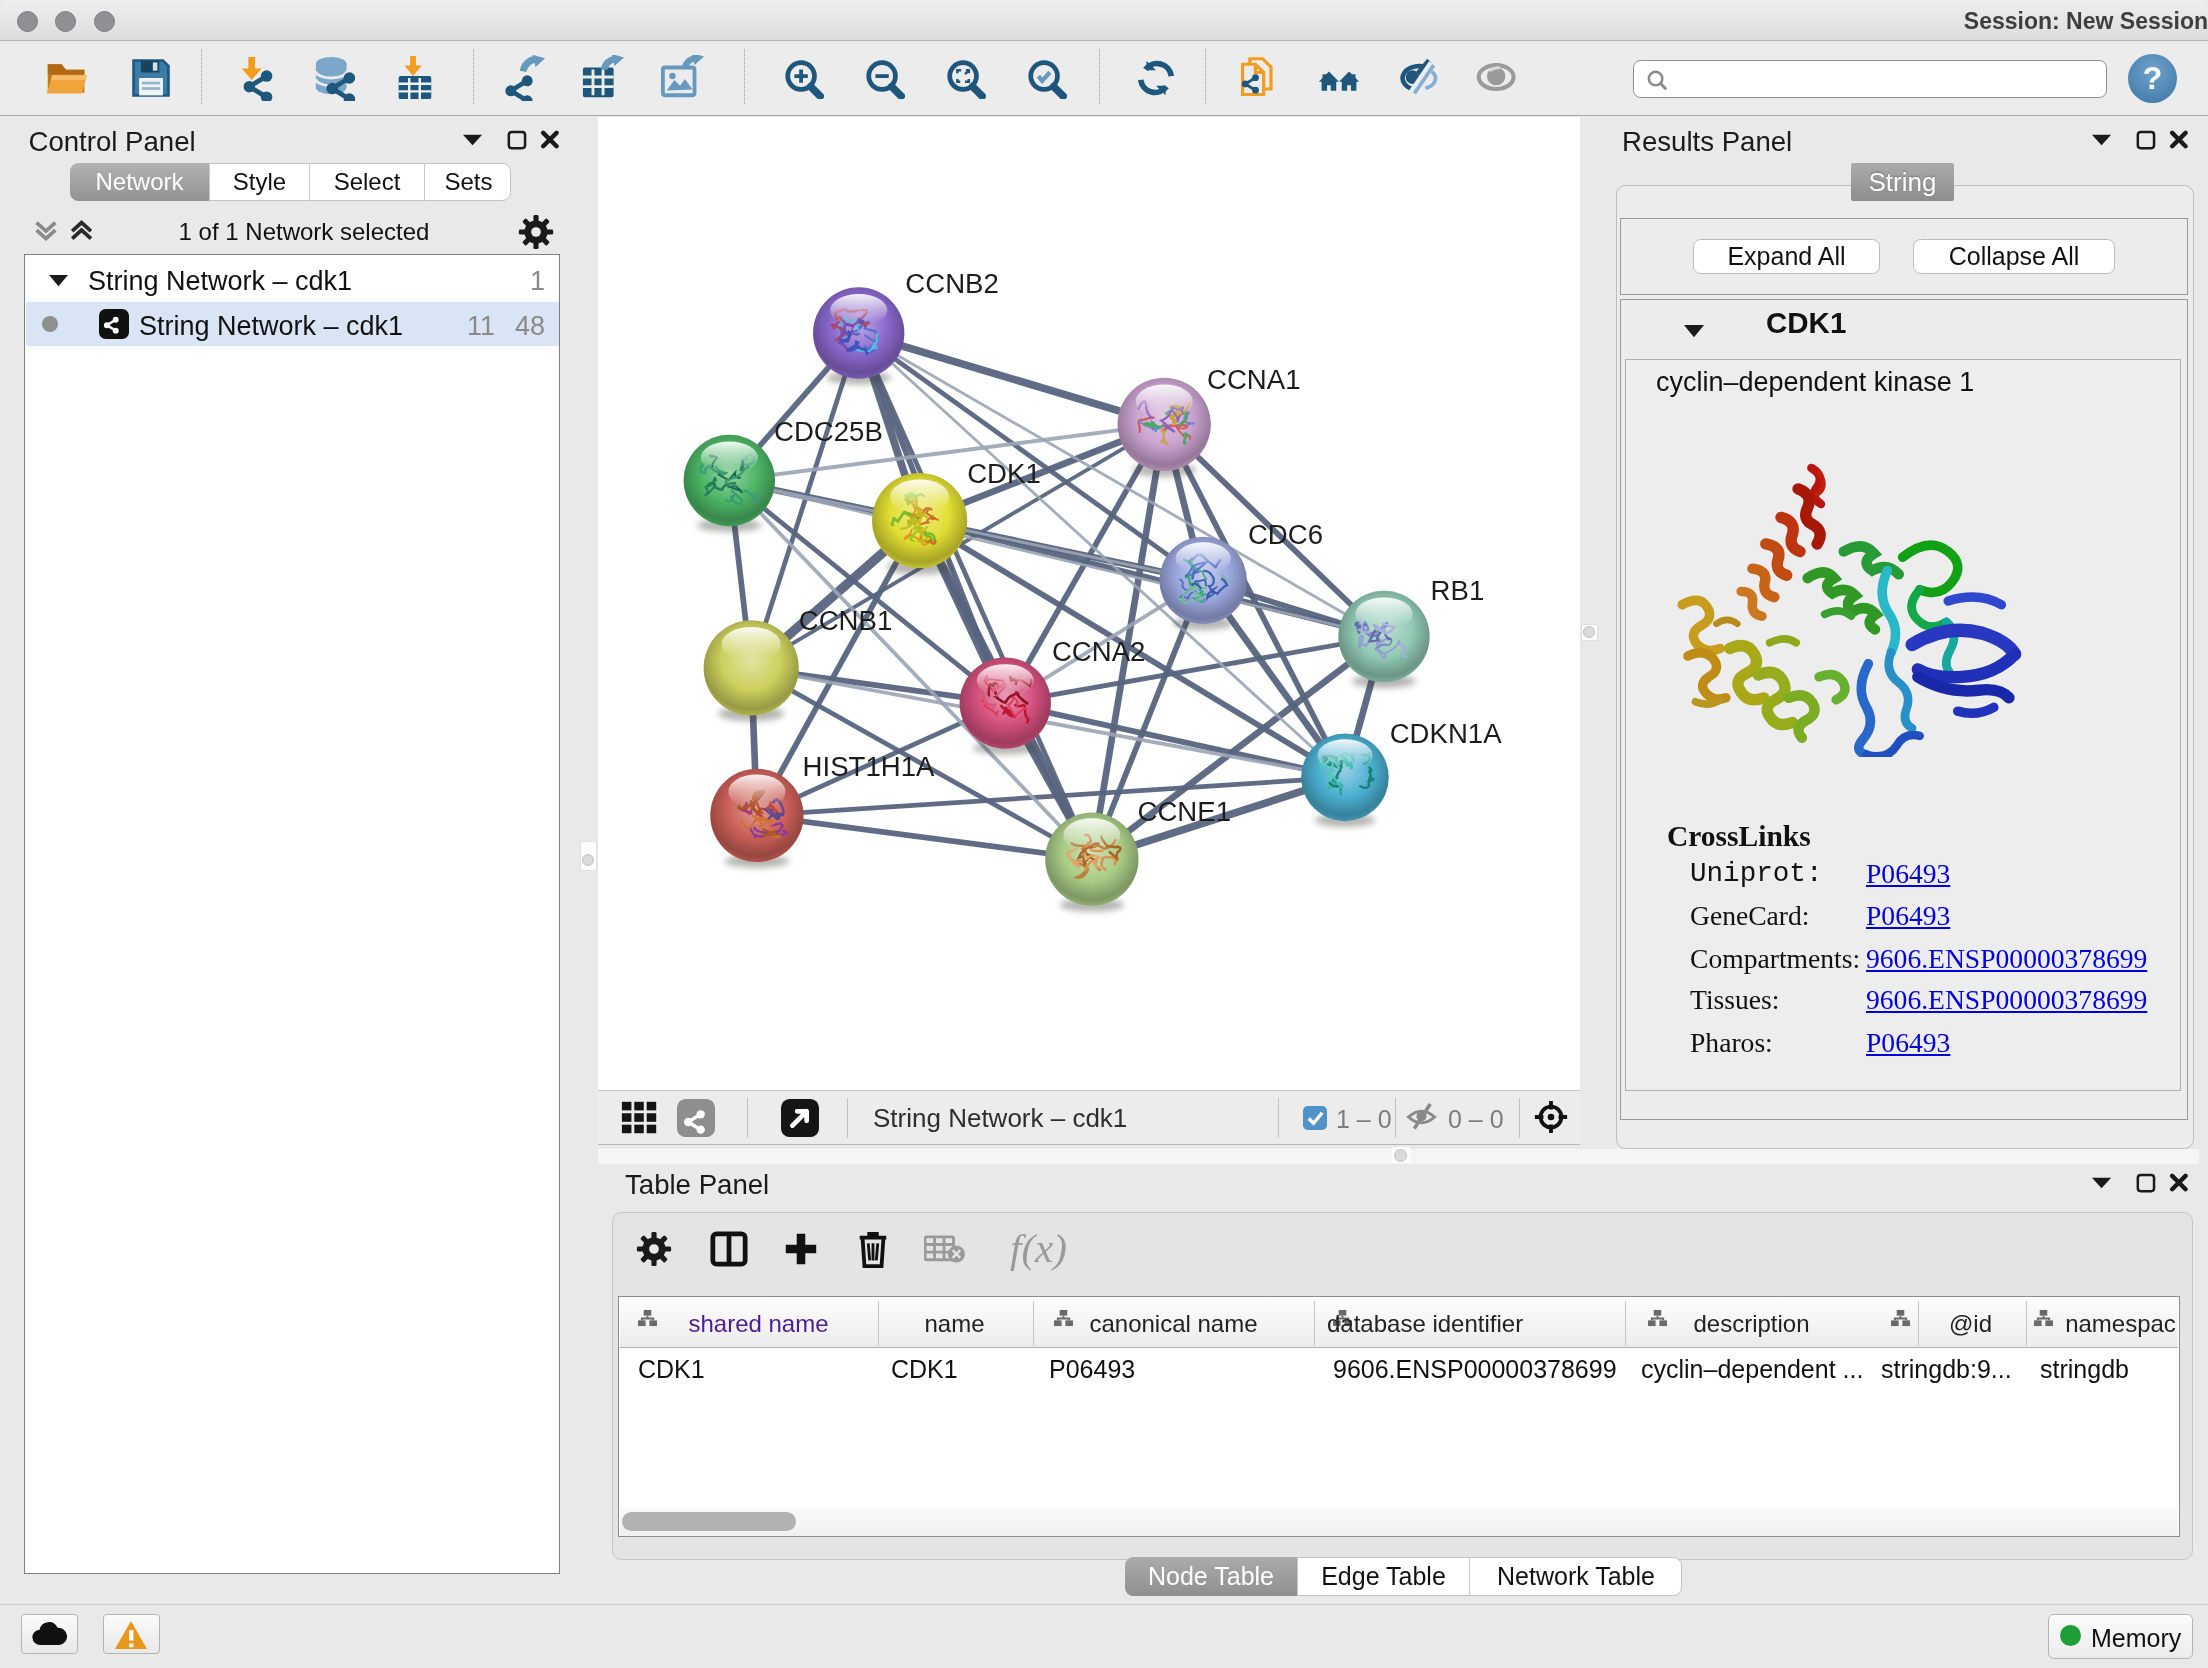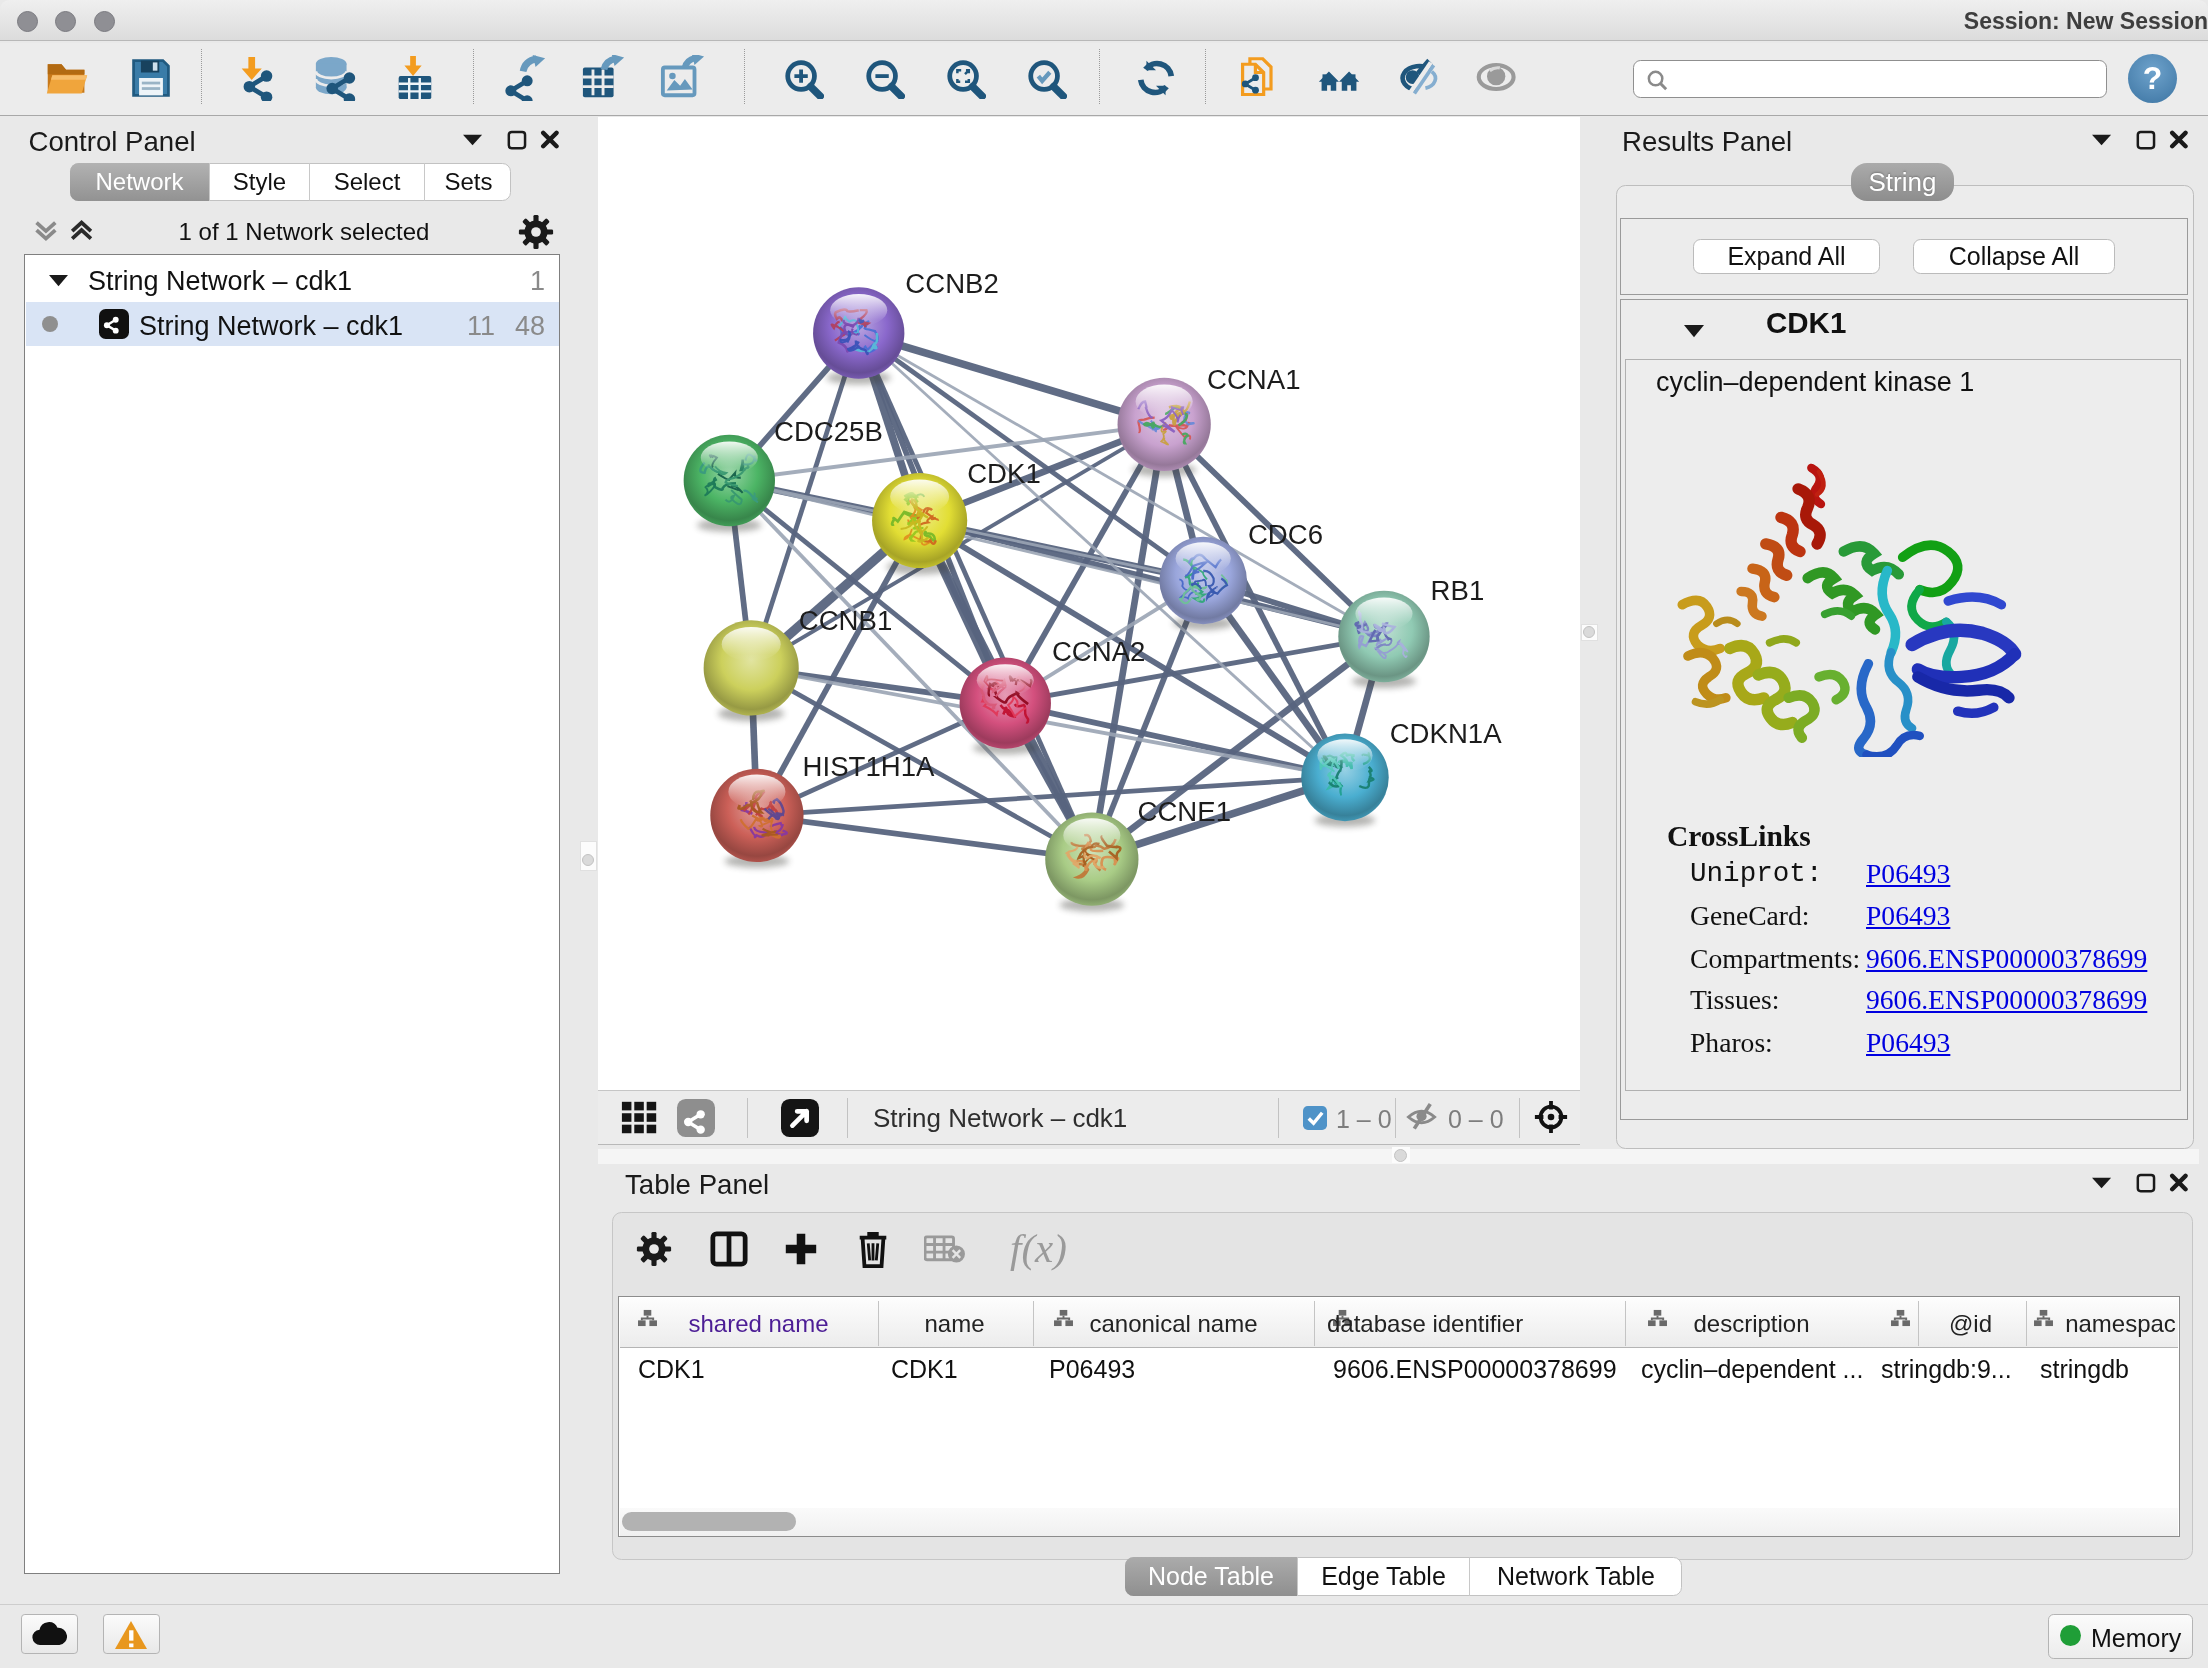--- a/index.html
+++ b/index.html
@@ -640,21 +640,21 @@
 <div class="abs" style="left:580px;top:841px;width:17px;height:30px;background:#fcfcfc;border:1px solid #e0e0e0"></div>
 <div class="abs" style="left:582px;top:854px;width:12.4px;height:12.4px;border-radius:6.7px;background:#dadada;border:1px solid #c2c2c2"></div>
 
 <div class="abs hdrtxt" style="left:1622px;top:126px">Results Panel</div>
 <svg style="position:absolute;left:2092px;top:130px" width="105" height="21" viewBox="0 0 110 22">
 <path d="M0 5 L20 5 L10 16z" fill="#1a1a1a"></path>
 <rect x="48" y="2" width="17" height="17" rx="3" fill="none" stroke="#1a1a1a" stroke-width="2.6"></rect>
 <path d="M84 3 l14 14 M98 3 l-14 14" stroke="#1a1a1a" stroke-width="4.6" stroke-linecap="round"></path>
   </svg>
 <div class="abs" style="left:1616px;top:185px;width:578px;height:964px;background:#ececec;border:1px solid #bdbdbd;border-radius:9.5px"></div>
-<div class="abs" style="left:1851px;top:163px;width:103px;height:38px;background:linear-gradient(#ababab,#8d8d8d);border-radius:16px;color:#fff;font-size:26px;text-align:center;line-height:38px;text-shadow:0 -1px 1.9px #777">String</div>
+<div class="abs" style="left:1851px;top:163px;width:103px;height:38px;background:linear-gradient(#ababab,#8d8d8d);border-radius:2px;color:#fff;font-size:26px;text-align:center;line-height:38px;text-shadow:0 -1px 1.9px #777">String</div>
 
 <div class="abs" style="left:1620px;top:218px;width:568px;height:77px;border:1.9px solid #9a9a9a"></div>
 <div class="abs" style="left:1693px;top:239px;width:187px;height:35px;background:#fff;border:1.9px solid #bbb;border-radius:7.6px;font-size:25px;text-align:center;line-height:32px;color:#111">Expand All</div>
 <div class="abs" style="left:1913px;top:239px;width:202px;height:35px;background:#fff;border:1.9px solid #bbb;border-radius:7.6px;font-size:25px;text-align:center;line-height:32px;color:#111">Collapse All</div>
 
 <div class="abs" style="left:1620px;top:299px;width:568px;height:821px;border:1.9px solid #9a9a9a"></div>
 <svg class="abs" style="left:1683px;top:324px" width="22" height="14.3" viewBox="0 0 23 15">
     <path d="M1 1 h21 l-10.5 13z" fill="#1a1a1a"></path>
   </svg>
 <div class="abs" style="left:1766px;top:306px;font-size:29.5px;font-weight:bold;color:#111">CDK1</div>

